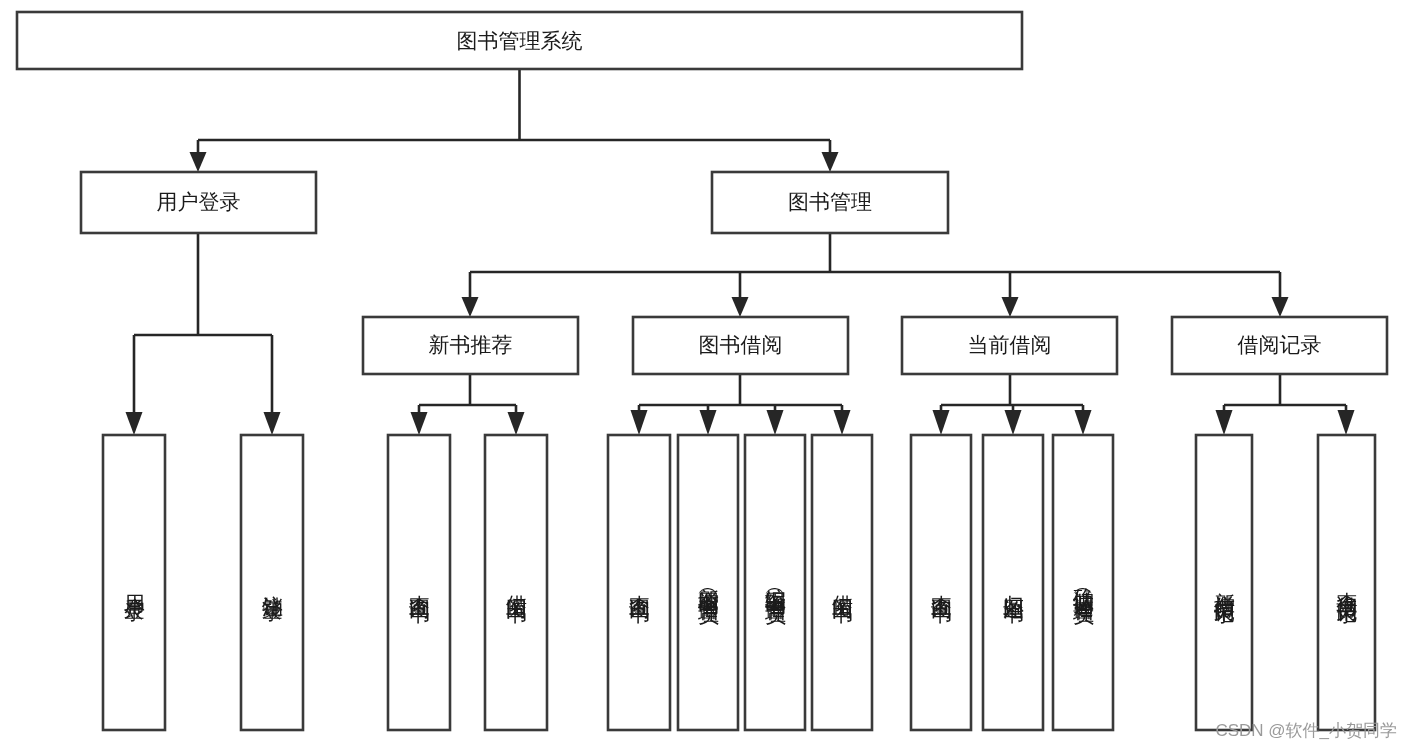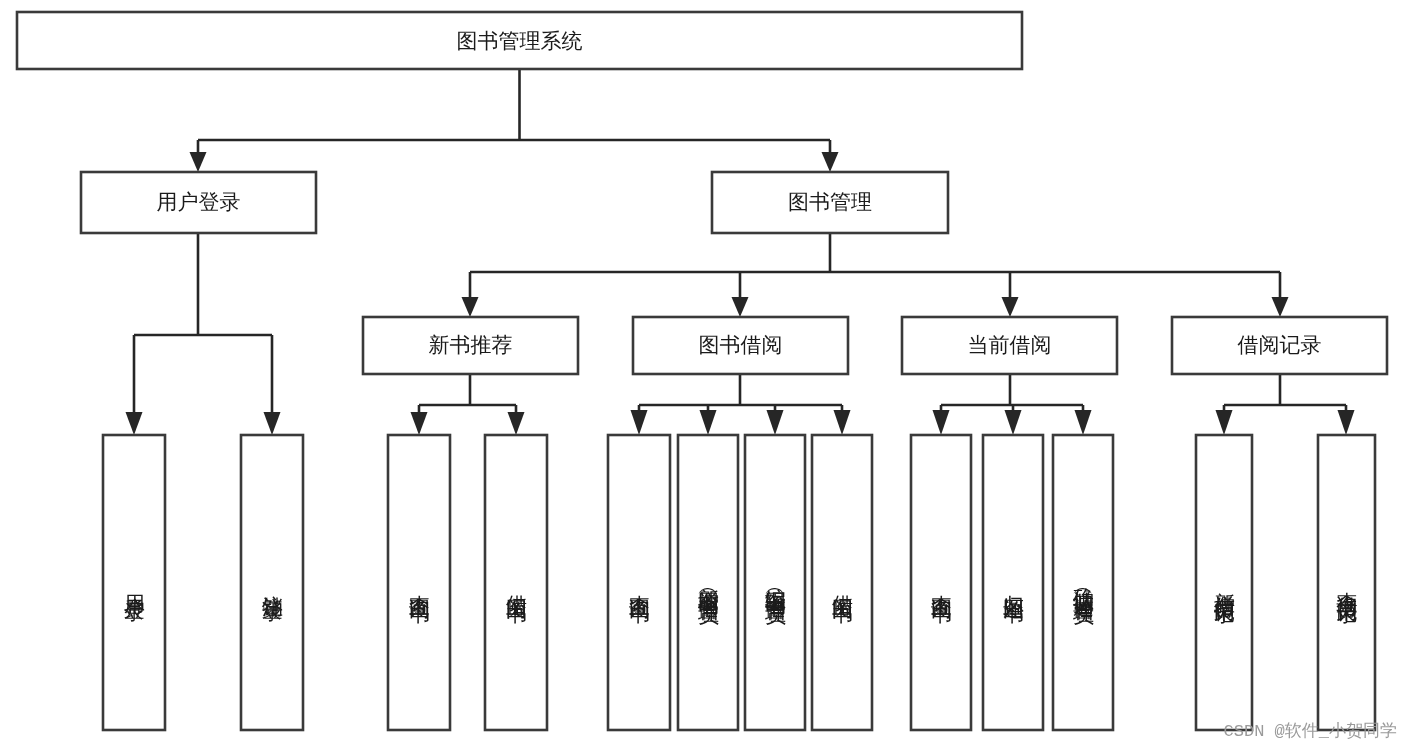--- a/index.html
+++ b/index.html
@@ -60,21 +60,21 @@
     display: flex;
     align-items: center;
     justify-content: center;
     white-space: nowrap;
     pointer-events: none;
   }
   .watermark {
     position: absolute;
     right: 8px;
     bottom: 5px;
-    font-family: Liberation Mono, monospace;
+    font-family: Liberation Sans, sans-serif;
     font-size: 17px;
     color: #9a9a9a;
     white-space: nowrap;
   }
 </style>
 </head>
 <body>
 
 <div id="stage">
 

